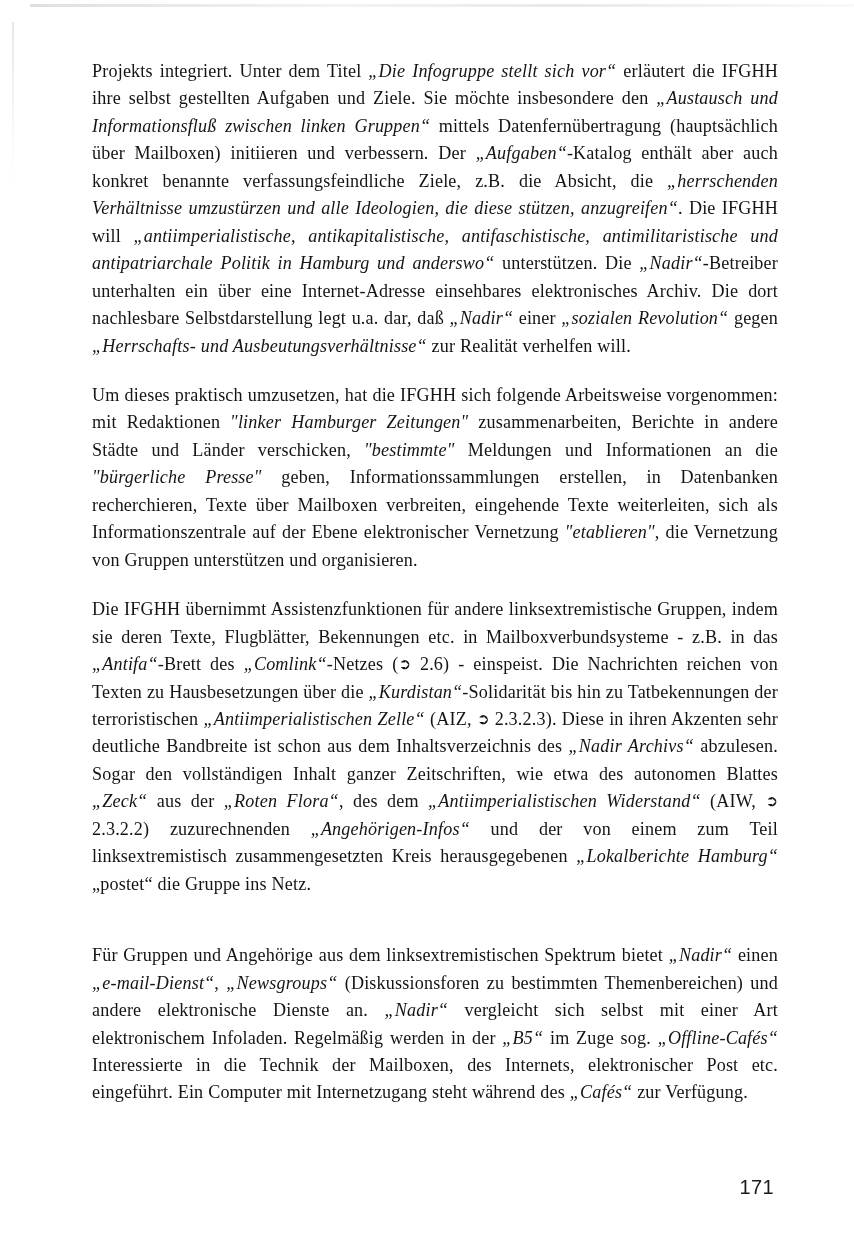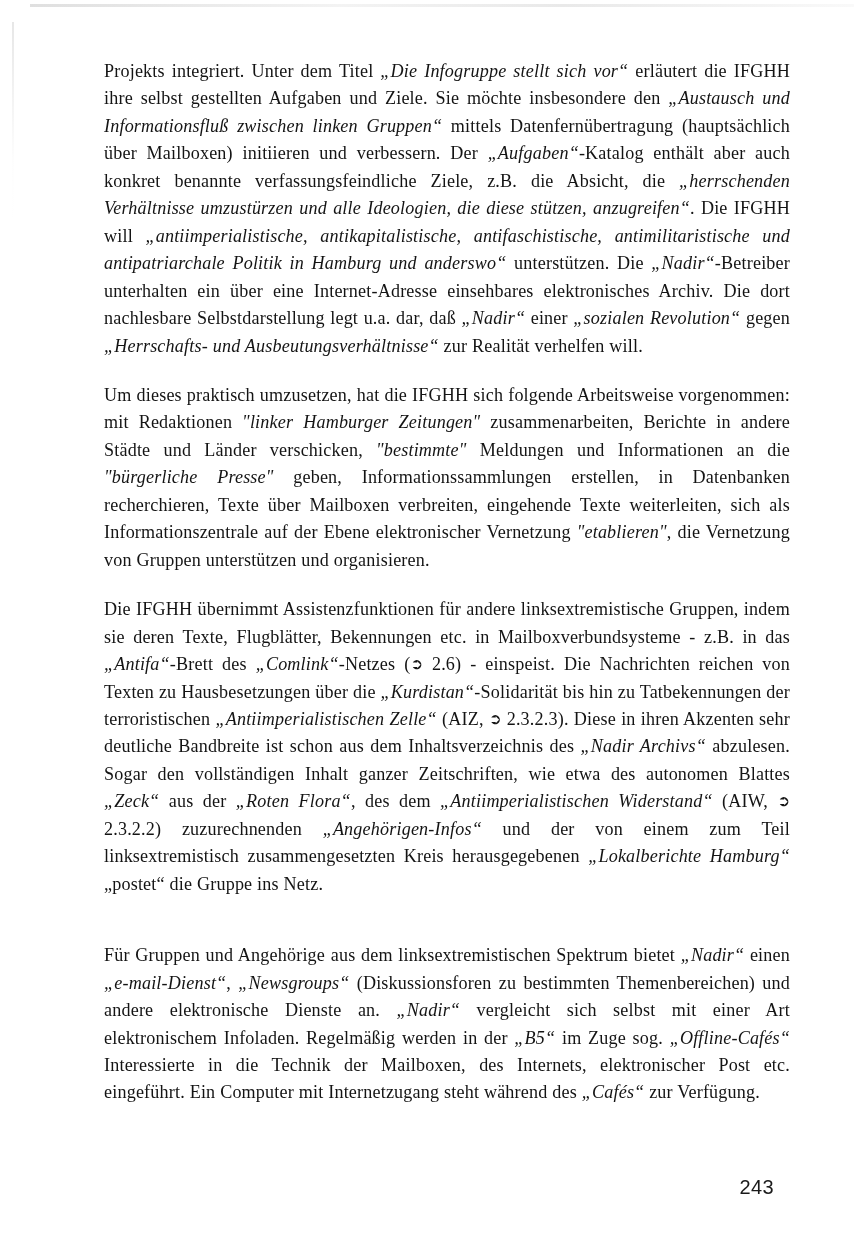--- a/index.html
+++ b/index.html
@@ -33,21 +33,21 @@
     top: 22px; left: 12px;
     width: 2px; height: 200px;
     background: linear-gradient(to bottom,
         rgba(175,175,175,0.30) 0%,
         rgba(225,225,225,0.05) 70%,
         rgba(255,255,255,0) 100%);
   }
 
   .page {
     position: absolute;
-    left: 104px;
+    left: 92px;
     top: 58px;
     width: 686px;
   }
 
   p.para {
     margin: 0 0 22px 0;
     text-align: justify;
     font-size: 18.1px;
     line-height: 27.45px;
     letter-spacing: 0.01em;
@@ -87,13 +87,13 @@
 <div class="scan-edge-top"></div>
 <div class="scan-edge-left"></div>
 
 <div class="page">
   <p class="para" id="para-1"><span>Projekts integriert. Unter dem Titel </span><i>„Die Infogruppe stellt sich vor“</i><span> erläutert die IFGHH ihre selbst gestellten Aufgaben und Ziele. Sie möchte insbesondere den </span><i>„Austausch und Informationsfluß zwischen linken Gruppen“</i><span> mittels Datenfernübertragung (hauptsächlich über Mailboxen) initiieren und verbessern. Der </span><i>„Aufgaben“</i><span>-Katalog enthält aber auch konkret benannte verfassungsfeindliche Ziele, z.B. die Absicht, die </span><i>„herrschenden Verhältnisse umzustürzen und alle Ideologien, die diese stützen, anzugreifen“</i><span>. Die IFGHH will </span><i>„antiimperialistische, antikapitalistische, antifaschistische, antimilitaristische und antipatriarchale Politik in Hamburg und anderswo“</i><span> unterstützen. Die </span><i>„Nadir“</i><span>-Betreiber unterhalten ein über eine Internet-Adresse einsehbares elektronisches Archiv. Die dort nachlesbare Selbstdarstellung legt u.a. dar, daß </span><i>„Nadir“</i><span> einer </span><i>„sozialen Revolution“</i><span> gegen </span><i>„Herrschafts- und Ausbeutungsverhältnisse“</i><span> zur Realität verhelfen will.</span></p>
   <p class="para" id="para-2"><span>Um dieses praktisch umzusetzen, hat die IFGHH sich folgende Arbeitsweise vorgenommen: mit Redaktionen </span><i>"linker Hamburger Zeitungen"</i><span> zusammenarbeiten, Berichte in andere Städte und Länder verschicken, </span><i>"bestimmte"</i><span> Meldungen und Informationen an die </span><i>"bürgerliche Presse"</i><span> geben, Informationssammlungen erstellen, in Datenbanken recherchieren, Texte über Mailboxen verbreiten, eingehende Texte weiterleiten, sich als Informationszentrale auf der Ebene elektronischer Vernetzung </span><i>"etablieren"</i><span>, die Vernetzung von Gruppen unterstützen und organisieren.</span></p>
   <p class="para" id="para-3"><span>Die IFGHH übernimmt Assistenzfunktionen für andere linksextremistische Gruppen, indem sie deren Texte, Flugblätter, Bekennungen etc. in Mailboxverbundsysteme - z.B. in das </span><i>„Antifa“</i><span>-Brett des </span><i>„Comlink“</i><span>-Netzes (</span><span class="refarrow">➲</span><span> 2.6) - einspeist. Die Nachrichten reichen von Texten zu Hausbesetzungen über die </span><i>„Kurdistan“</i><span>-Solidarität bis hin zu Tatbekennungen der terroristischen </span><i>„Antiimperialistischen Zelle“</i><span> (AIZ, </span><span class="refarrow">➲</span><span> 2.3.2.3). Diese in ihren Akzenten sehr deutliche Bandbreite ist schon aus dem Inhaltsverzeichnis des </span><i>„Nadir Archivs“</i><span> abzulesen. Sogar den vollständigen Inhalt ganzer Zeitschriften, wie etwa des autonomen Blattes </span><i>„Zeck“</i><span> aus der </span><i>„Roten Flora“</i><span>, des dem </span><i>„Antiimperialistischen Widerstand“</i><span> (AIW, </span><span class="refarrow">➲</span><span> 2.3.2.2) zuzurechnenden </span><i>„Angehörigen-Infos“</i><span> und der von einem zum Teil linksextremistisch zusammengesetzten Kreis herausgegebenen </span><i>„Lokalberichte Hamburg“</i><span> „postet“ die Gruppe ins Netz.</span></p>
   <p class="para" id="para-4"><span>Für Gruppen und Angehörige aus dem linksextremistischen Spektrum bietet </span><i>„Nadir“</i><span> einen </span><i>„e-mail-Dienst“</i><span>, </span><i>„Newsgroups“</i><span> (Diskussionsforen zu bestimmten Themenbereichen) und andere elektronische Dienste an. </span><i>„Nadir“</i><span> vergleicht sich selbst mit einer Art elektronischem Infoladen. Regelmäßig werden in der </span><i>„B5“</i><span> im Zuge sog. </span><i>„Offline-Cafés“</i><span> Interessierte in die Technik der Mailboxen, des Internets, elektronischer Post etc. eingeführt. Ein Computer mit Internetzugang steht während des </span><i>„Cafés“</i><span> zur Verfügung.</span></p>
 </div>
 
-<div class="folio">243</div>
+<div class="folio">171</div>
 
 </body></html>

